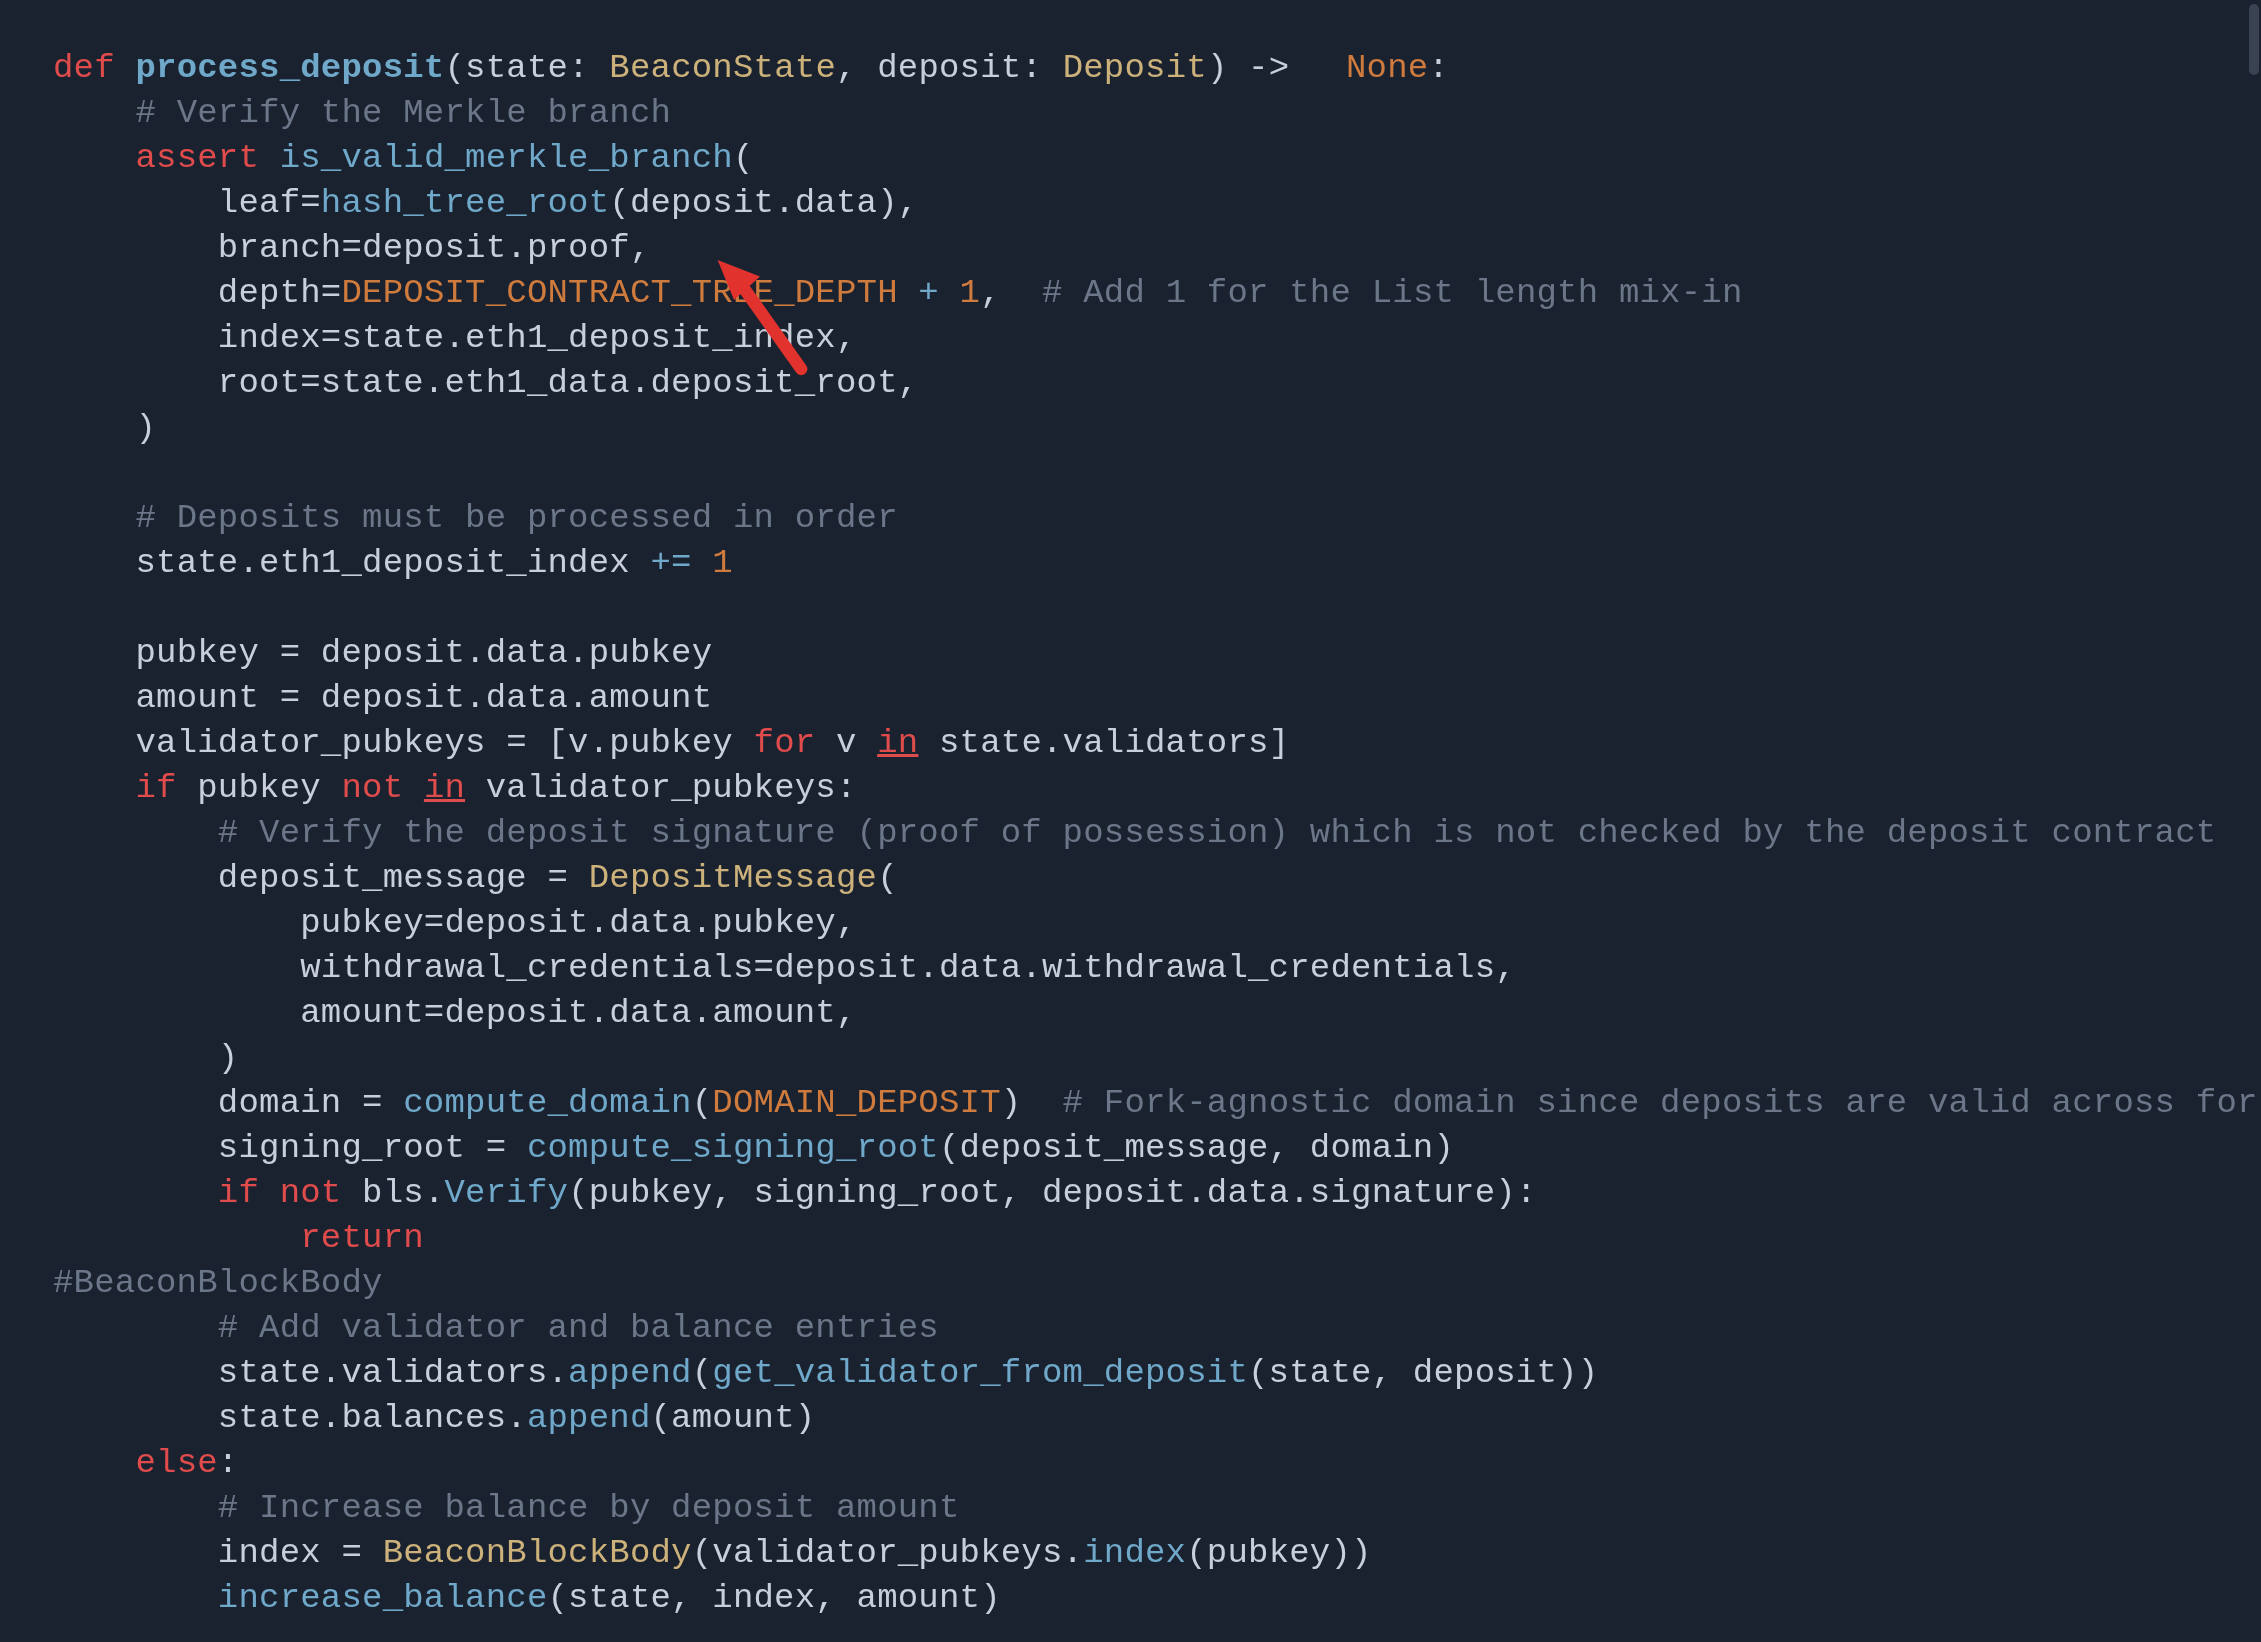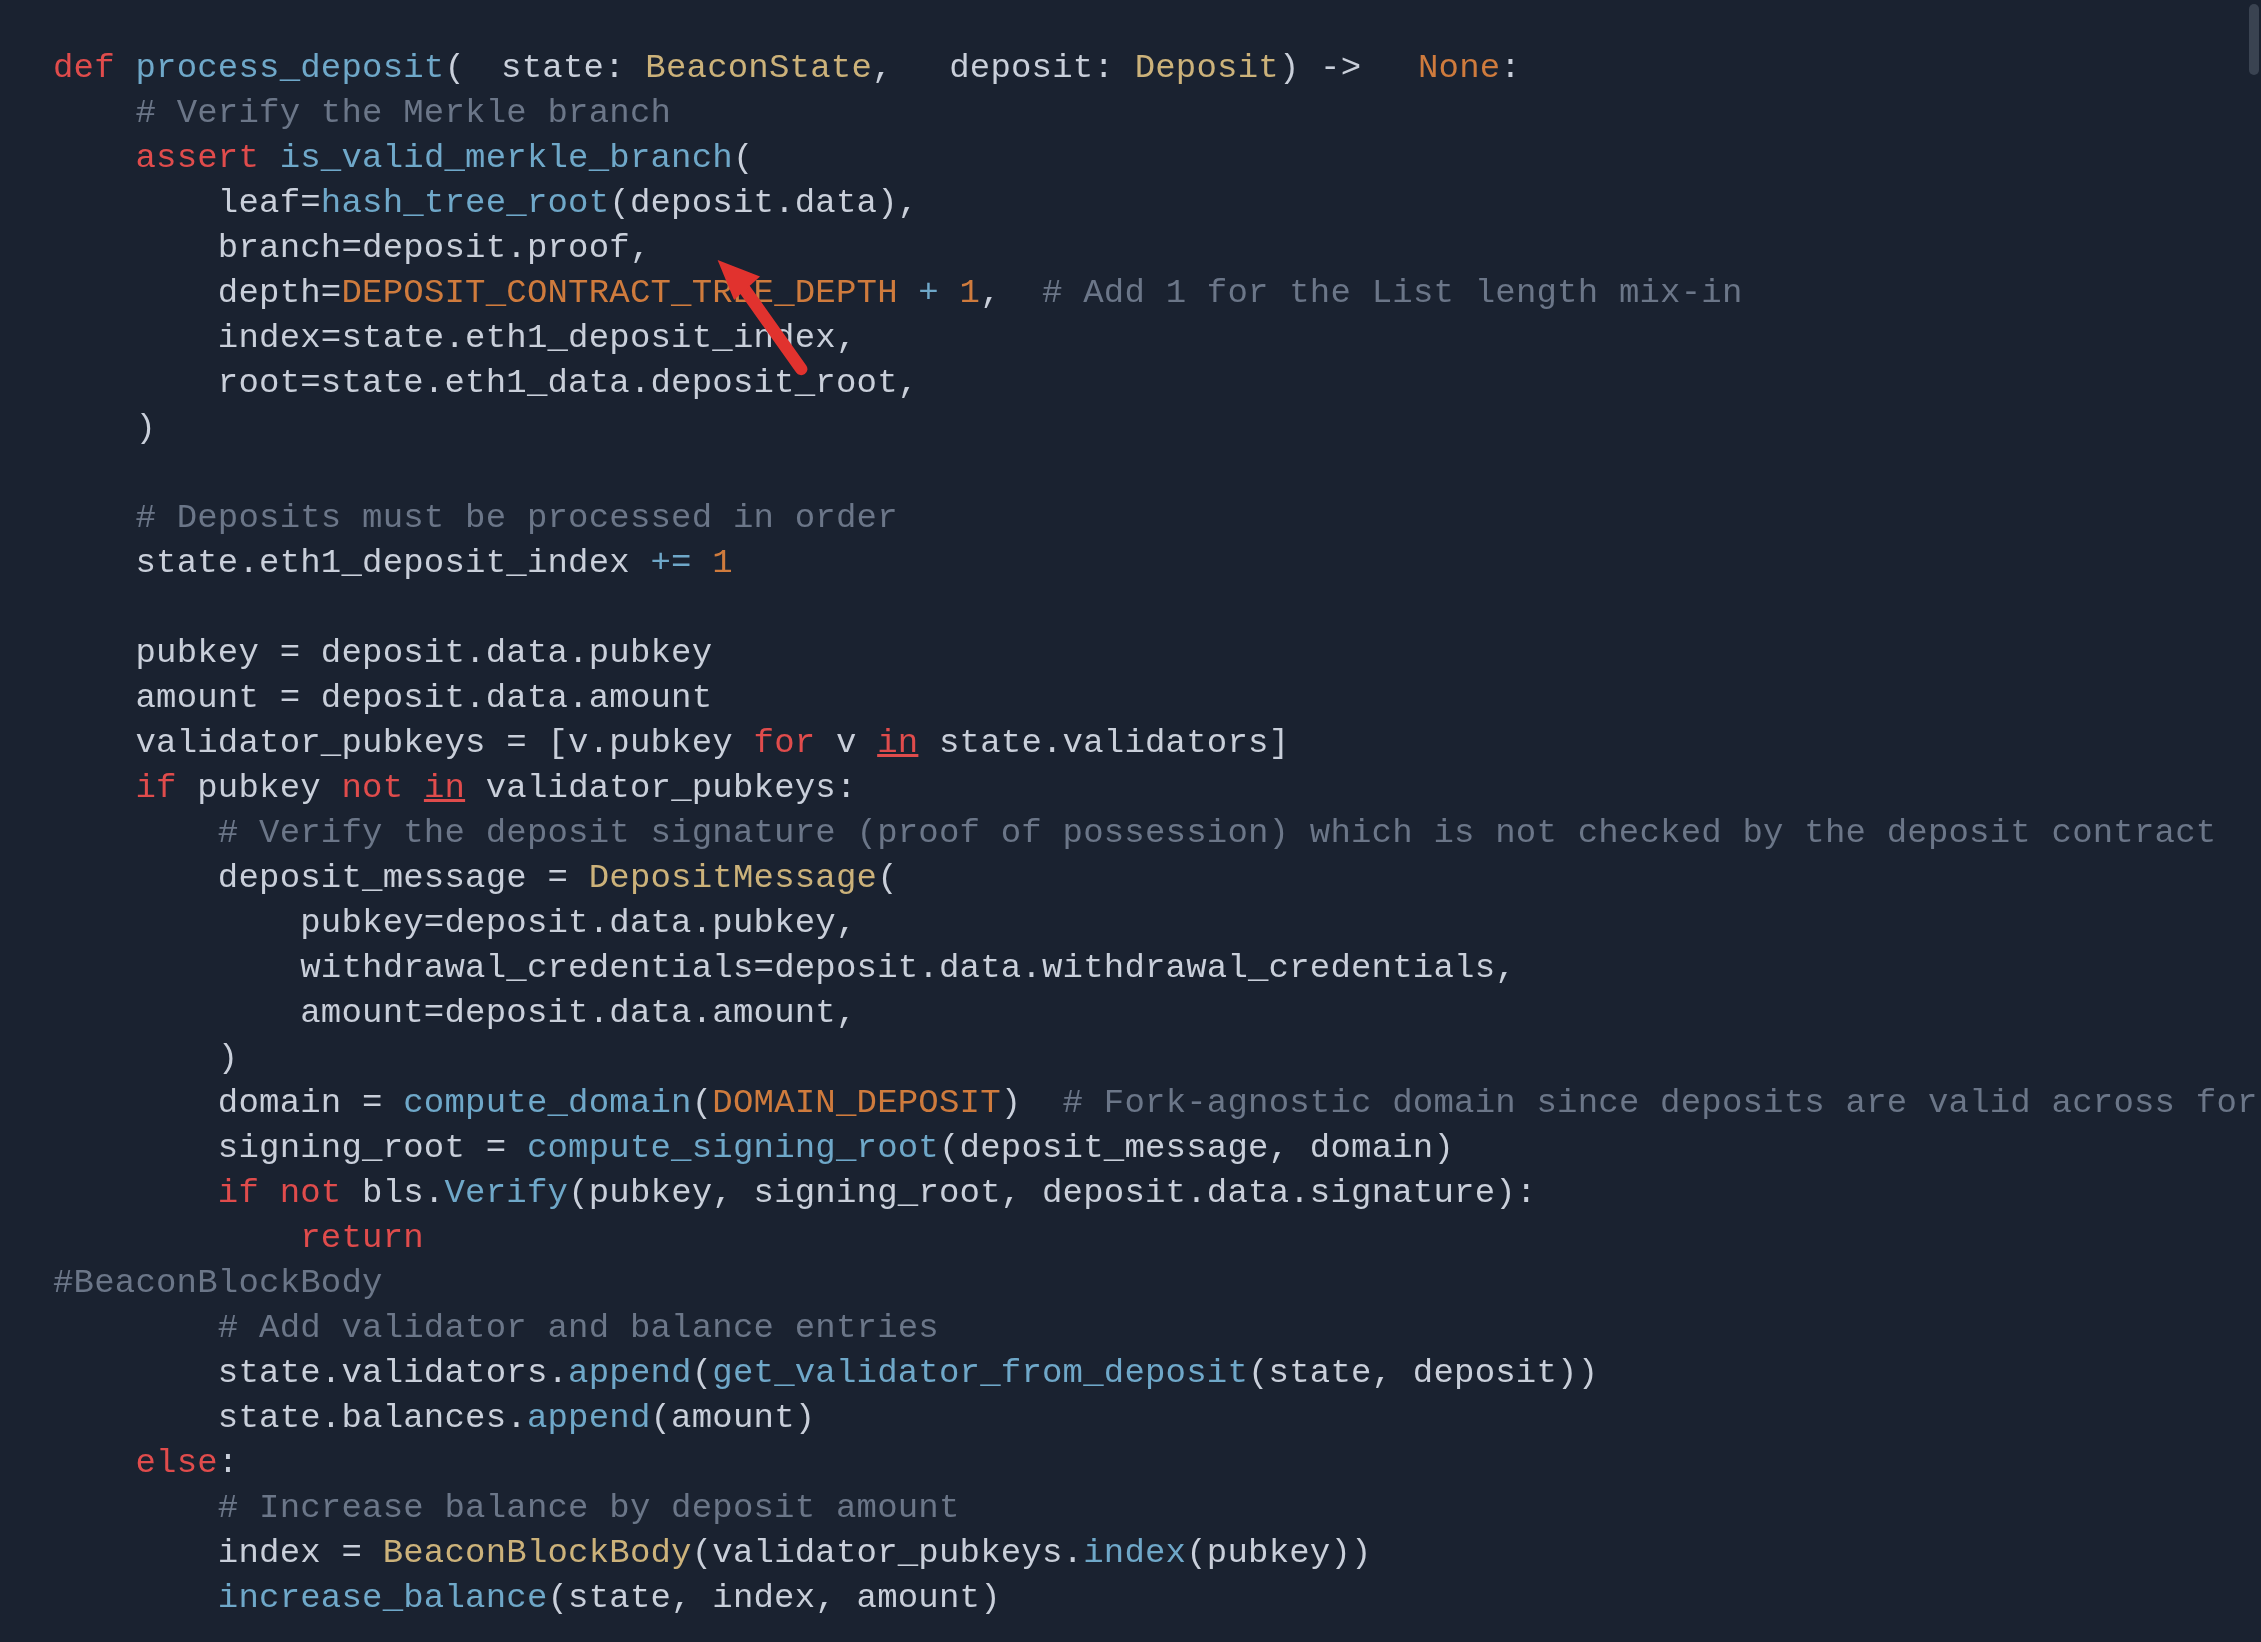--- a/index.html
+++ b/index.html
@@ -40,27 +40,27 @@
     font-weight: 500;
   }
   .kw-def   { color: var(--red); }
   .kw-flow  { color: var(--red); }
   .kw-not   { color: var(--red); }
   .kw-in    { color: var(--red); text-decoration: underline; }
   .kw-for   { color: var(--red); }
   .kw-ret   { color: var(--red); }
   .kw-assert{ color: var(--red); }
   .kw-else  { color: var(--red); margin-top: 16px; }
-  .func     { color: var(--cyan); }
+  .func     { color: var(--cyan); font-weight: bold; }
   .call     { color: var(--cyan); }
   .type     { color: var(--yellowish); }
   .const    { color: var(--orange); }
   .num      { color: var(--orange); }
   .comment  { color: var(--dim); }
-  .param    { color: var(--fg); margin-left: 36px; }
+  .param    { color: var(--fg); }
   .none     { color: var(--orange); margin-left: 36px; }
   .op       { color: var(--cyan); }
   .op-plus  { color: var(--cyan); }
   .punct    { color: var(--fg); }
 
   .annotation-arrow {
     position: absolute;
     pointer-events: none;
   }
 

